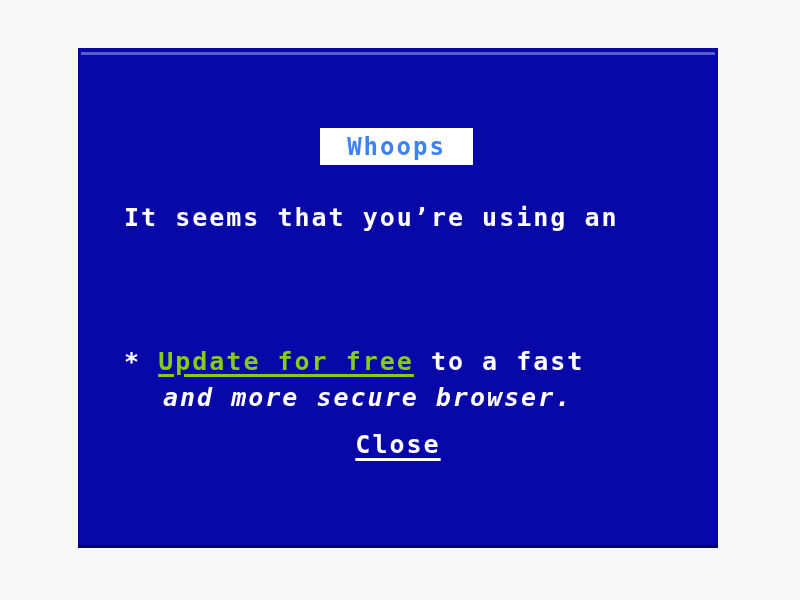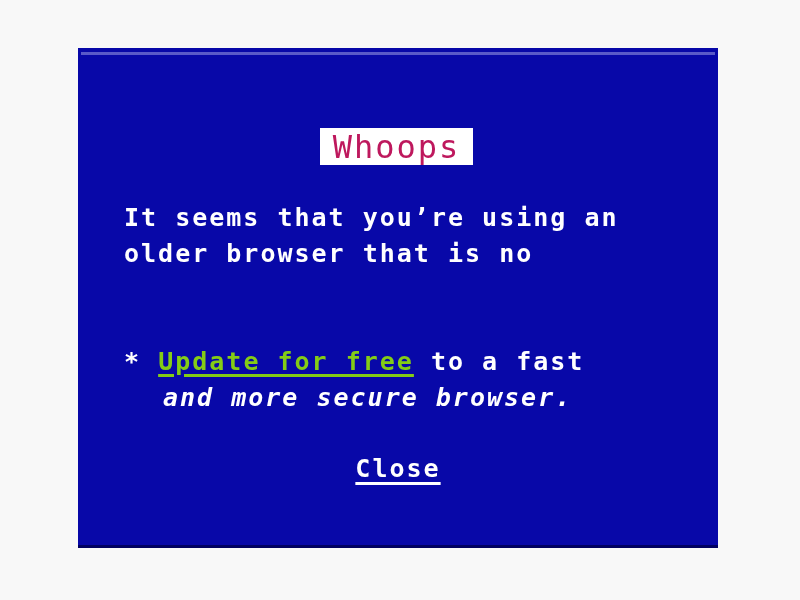--- a/index.html
+++ b/index.html
@@ -42,25 +42,25 @@
     left: 242px;    
     top: 80px;      
     width: 153px;
     height: 37px;
     background: #ffffff;
     display: flex;
     align-items: center;
     justify-content: center;
   }
   #title-text {
-    color: #be185d;
-    font-size: 32px;
+    color: #3b82f6;
+    font-size: 24px;
     line-height: 1;
     letter-spacing: 2px;
-    font-weight: normal;
+    font-weight: bold;
     white-space: nowrap;
   }
 
   #body-text {
     position: absolute;
     left: 46px;     
     top: 152px;     
     width: 580px;
     color: #ffffff;
     font-size: 25px;
@@ -95,21 +95,21 @@
     color: #84cc16;
     text-decoration: underline;
     text-decoration-thickness: 3px;
     text-underline-offset: 4px;
     cursor: pointer;
   }
 
   #close-wrap {
     position: absolute;
     left: 0;
-    top: 406px;     
+    top: 382px;     
     width: 640px;
     text-align: center;
   }
   #close-link {
     color: #ffffff;
     font-size: 25px;
     letter-spacing: 2px;
     font-weight: bold;
     text-decoration: underline;
     text-decoration-thickness: 3px;
@@ -124,21 +124,21 @@
 <div id="dialog">
 
   <div id="top-highlight"></div>
 
   <div id="title-box">
     <span id="title-text">Whoops</span>
   </div>
 
   <div id="body-text">
     <span class="line">It seems that you’re using an</span><br>
-    <span class="line">older browser that is no</span><br>
+    <br>
   </div>
 
   <div id="bullet-block">
     <span class="row"><span>*</span><span> </span><a class="link" href="#">Update for free</a><span> to a fast</span></span>
     <span class="row indent">and more secure browser.</span>
   </div>
 
   <div id="close-wrap">
     <a id="close-link" href="#">Close</a>
   </div>

